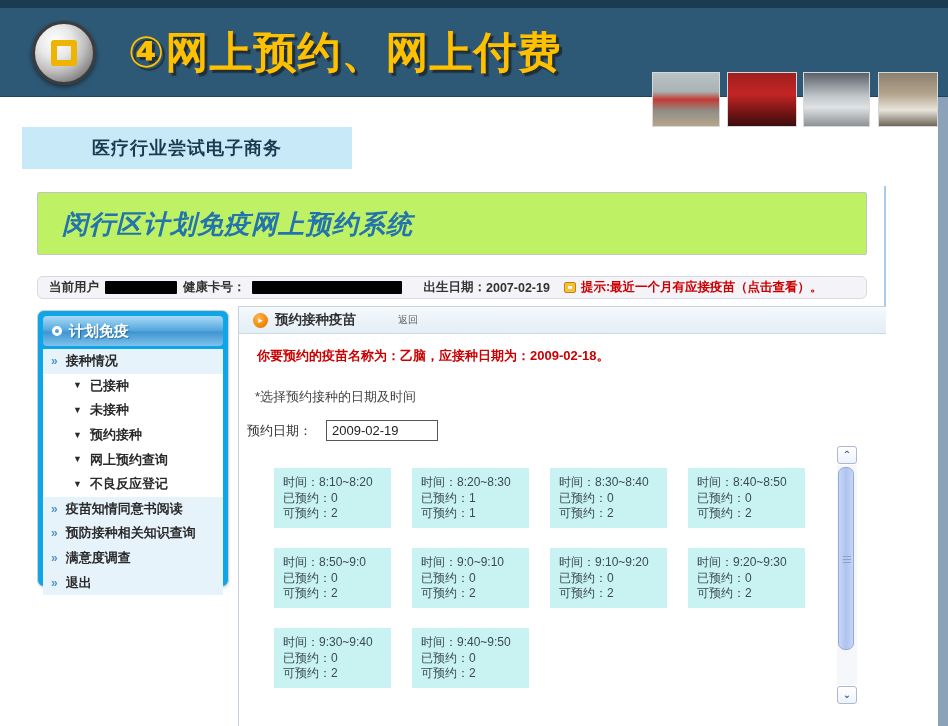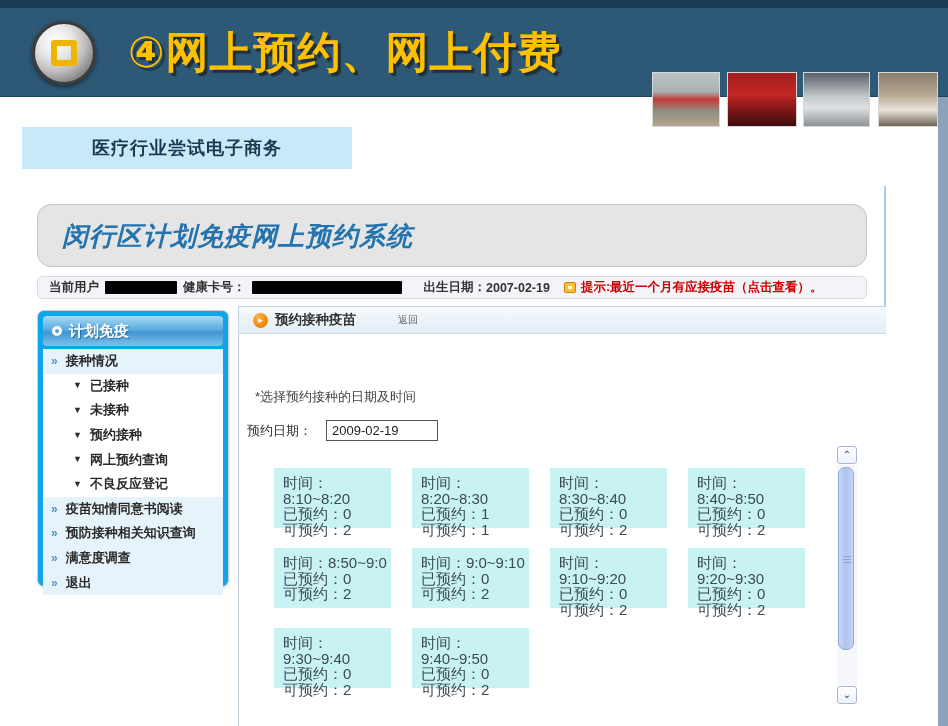--- a/index.html
+++ b/index.html
@@ -25,22 +25,22 @@
   .photo-4 { left:878px; width:60px; background:linear-gradient(180deg,#8b7f6e 0%,#b4a58e 40%,#e8e4da 70%,#6e6658 100%); }
   .right-strip { position:absolute; left:938px; top:97px; width:10px; height:629px; background:#8ca2b8; }
 
   .subtitle { position:absolute; left:22px; top:127px; width:330px; height:42px; background:#c7e9f8;
          color:#1a3a50; font-size:18px; font-weight:bold; line-height:42px; text-align:center; letter-spacing:1px; }
 
   
   .browser { position:absolute; left:30px; top:186px; width:856px; height:540px; background:#ffffff;
          border-right:2px solid #a8cce8; }
 
-  .site-title-box { position:absolute; left:7px; top:18px; width:830px; height:63px; background:#e5e5e5;
-         border:1px solid #c4c4c4; border-radius:14px; }
+  .site-title-box { position:absolute; left:7px; top:6px; width:830px; height:63px; background:#bef264;
+         border:1px solid #c4c4c4; border-radius:2px; }
   .site-title { position:absolute; left:24px; top:14px; font-size:26px; font-weight:bold; font-style:italic;
          color:#2273ae; letter-spacing:1px; }
 
   .user-bar { position:absolute; left:7px; top:90px; width:830px; height:23px; background:#f3f3f8;
          border:1px solid #d9d9e3; border-radius:6px; display:flex; align-items:center; padding-left:11px;
          font-size:12.5px; font-weight:bold; color:#333; white-space:nowrap; }
   .redact { display:inline-block; height:13px; background:#000; margin:0 6px; border-radius:1px; }
   .redact.name { width:72px; }
   .redact.card { width:150px; margin-right:12px; }
   .u-gap { margin-left:10px; }
@@ -74,21 +74,21 @@
   .panel-title { font-size:13.5px; font-weight:bold; color:#333; }
   .back-link { font-size:10px; color:#666; margin-left:42px; cursor:pointer; }
   .red-notice { position:absolute; left:18px; top:40px; font-size:13px; font-weight:bold; color:#cc0000; }
   .select-hint { position:absolute; left:16px; top:81px; font-size:13px; color:#444; }
   .date-row { position:absolute; left:8px; top:113px; display:flex; align-items:center; font-size:13px; color:#333; }
   .date-input { width:112px; height:21px; border:1px solid #555; margin-left:14px; font-size:13px;
          font-family:"Liberation Sans","DejaVu Sans",sans-serif; padding-left:5px; color:#222; }
 
   .slots-grid { position:absolute; left:35px; top:161px; display:grid;
          grid-template-columns:repeat(4,117px); gap:20px 21px; }
-  .slot { width:117px; height:60px; background:#c9f3f3; padding:7px 0 0 9px; font-size:15px; color:#3c4a55;
+  .slot { width:117px; height:60px; background:#c9f3f3; padding:7px 0 0 9px; font-size:12px; color:#3c4a55;
          line-height:15.5px; cursor:pointer; }
 
   
   .scrollbar { position:absolute; left:598px; top:139px; width:20px; height:258px; display:flex; flex-direction:column; }
   .sb-btn { width:20px; height:18px; background:linear-gradient(180deg,#ffffff,#eef2fa); border:1px solid #a9b8d4;
          border-radius:3px; color:#3a5a9a; font-size:10px; font-weight:bold; text-align:center; line-height:16px; cursor:pointer; }
   .sb-track { flex:1; position:relative; background:#f6f7fb; margin:1px 0; }
   .sb-thumb { position:absolute; left:1px; top:2px; width:16px; height:183px; background:linear-gradient(90deg,#c7d6f5,#aec3ef 50%,#c7d6f5);
          border:1px solid #93a9d9; border-radius:7px; cursor:grab; }
   .sb-grip { position:absolute; left:4px; top:50%; width:8px; height:7px; margin-top:-3px;
@@ -181,20 +181,21 @@
   </div>
         </div>
     </div>
 
     <div class="main-panel">
       <div class="panel-header">
         <span class="orange-dot">▸</span>
         <span class="panel-title">预约接种疫苗</span>
         <span class="back-link">返回</span>
       </div>
+      <div class="red-notice">你要预约的疫苗名称为：乙脑，应接种日期为：2009-02-18。</div>
       <div class="select-hint">*选择预约接种的日期及时间</div>
       <div class="date-row">
         <span>预约日期：</span>
         <input class="date-input" type="text" value="2009-02-19" style="">
       </div>
 
       <div class="slots-grid" id="slots-grid">
           <div class="slot">
     <div class="slot-time">时间：8:10~8:20</div>
     <div class="slot-booked">已预约：0</div>

